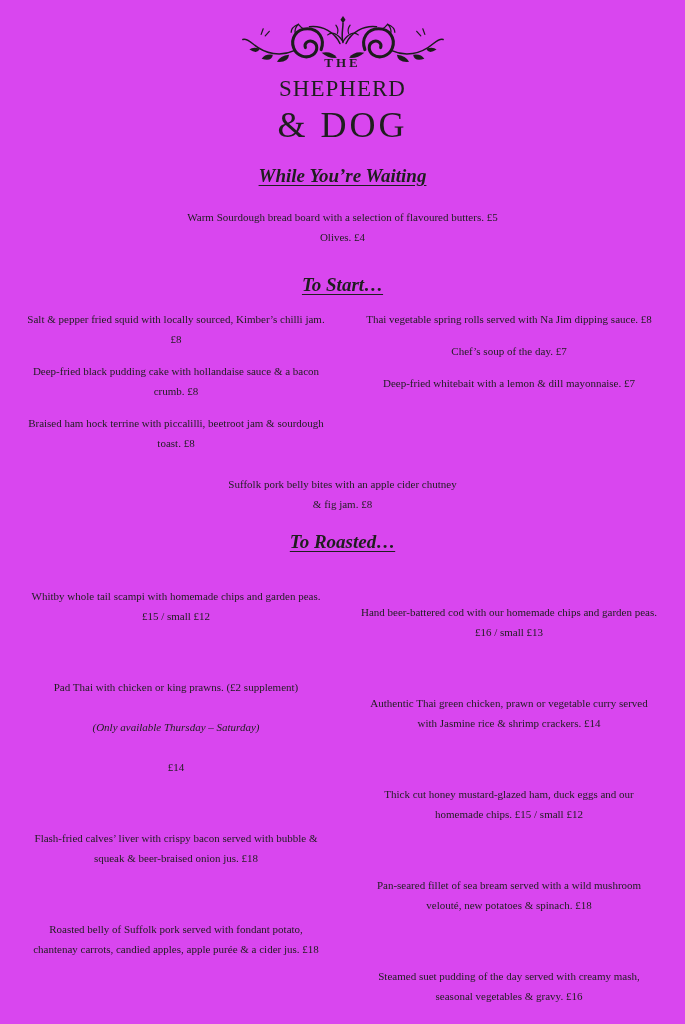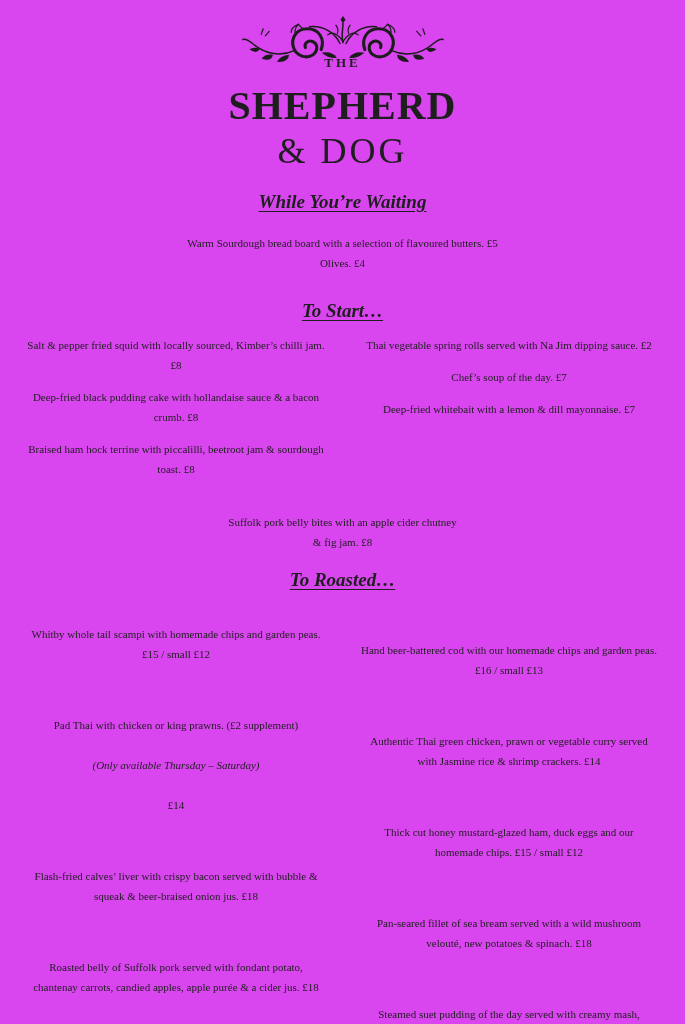--- a/index.html
+++ b/index.html
@@ -19,25 +19,25 @@
   .logo { text-align: center; }
   .ornament { display: block; margin: 0 auto; overflow: visible; }
   .logo-the {
     margin-top: -17px;
     font-size: 13px;
     letter-spacing: 3px;
     line-height: 14px;
     font-weight: 600;
   }
   .logo-name1 {
-    margin-top: 16px;
-    font-size: 40px;
+    margin-top: 7px;
+    font-size: 23px;
     line-height: 1;
     letter-spacing: 1px;
-    font-weight: 700;
+    font-weight: 400;
   }
   .logo-name2 {
     margin-top: 7px;
     font-size: 36px;
     line-height: 1;
     letter-spacing: 3px;
     font-weight: 500;
   }
   
   .section-heading {
@@ -66,21 +66,21 @@
   .simple-list { margin-top: 20px; }
   .cols {
     display: grid;
     grid-template-columns: 298px 298px;
     column-gap: 35px;
     justify-content: center;
     margin-top: 13px;
   }
   .cols .col-right { padding-top: 16px; }
   .starters.cols .col-right { padding-top: 0; }
-  .centre-dish { margin-top: 21px; }
+  .centre-dish { margin-top: 9px; }
 </style>
 </head>
 <body>
 
 <div class="page">
 
   <div class="logo">
     <svg class="ornament" viewBox="0 0 400 120" width="204" height="61" aria-hidden="true">
       <g id="orn-right" stroke="#1c1c1c" fill="none" stroke-linecap="round">
         <path d="M243,74 C235,52 248,33 270,33 C292,33 304,52 297,71 C291,87 272,93 259,84 C249,77 249,62 260,58 C269,55 277,62 274,70" stroke-width="6"></path>
@@ -114,21 +114,21 @@
   </div>
 
   <div class="section-heading start">To Start…</div>
   <div class="cols starters">
     <div class="col-left">
       <div class="dish">Salt &amp; pepper fried squid with locally sourced, Kimber’s chilli jam. £8</div>
       <div class="dish">Deep-fried black pudding cake with hollandaise sauce &amp; a bacon crumb. £8</div>
       <div class="dish">Braised ham hock terrine with piccalilli, beetroot jam &amp; sourdough toast. £8</div>
     </div>
     <div class="col-right">
-      <div class="dish">Thai vegetable spring rolls served with Na Jim dipping sauce. £2</div>
+      <div class="dish">Thai vegetable spring rolls served with Na Jim dipping sauce. £8</div>
       <div class="dish">Chef’s soup of the day. £7</div>
       <div class="dish">Deep-fried whitebait with a lemon &amp; dill mayonnaise. £7</div>
     </div>
   </div>
   <div class="dish centre-dish">Suffolk pork belly bites with an apple cider chutney
 &amp; fig jam. £8</div>
 
   <div class="section-heading follow">To Roasted…</div>
   <div class="cols mains">
     <div class="col-left">

